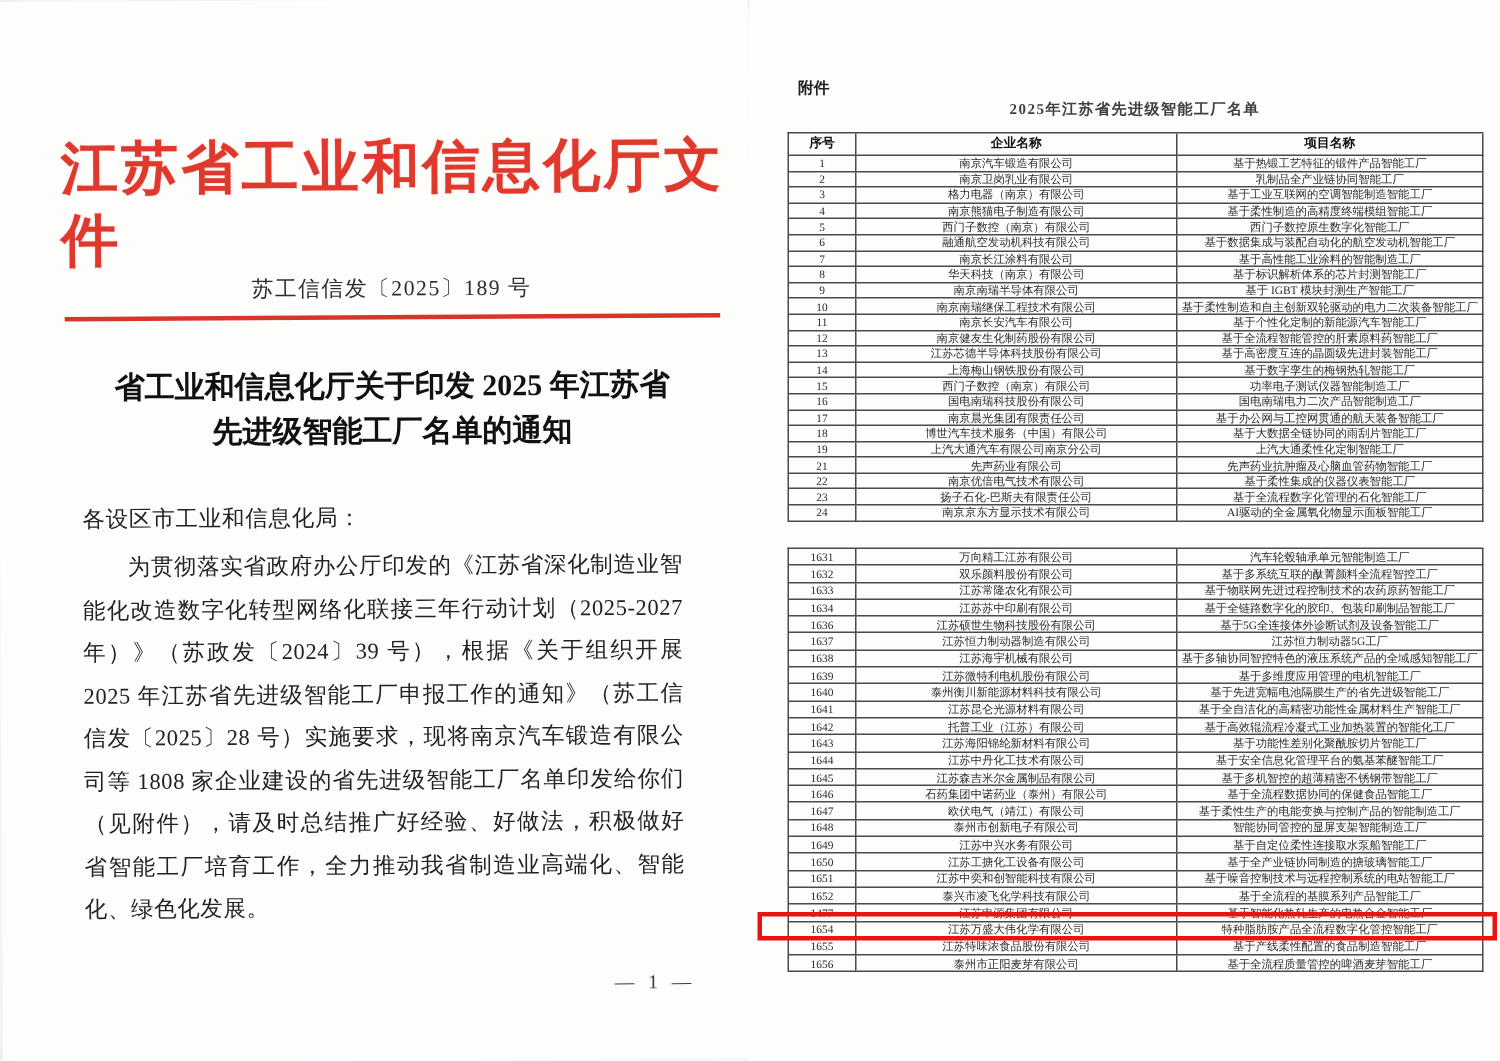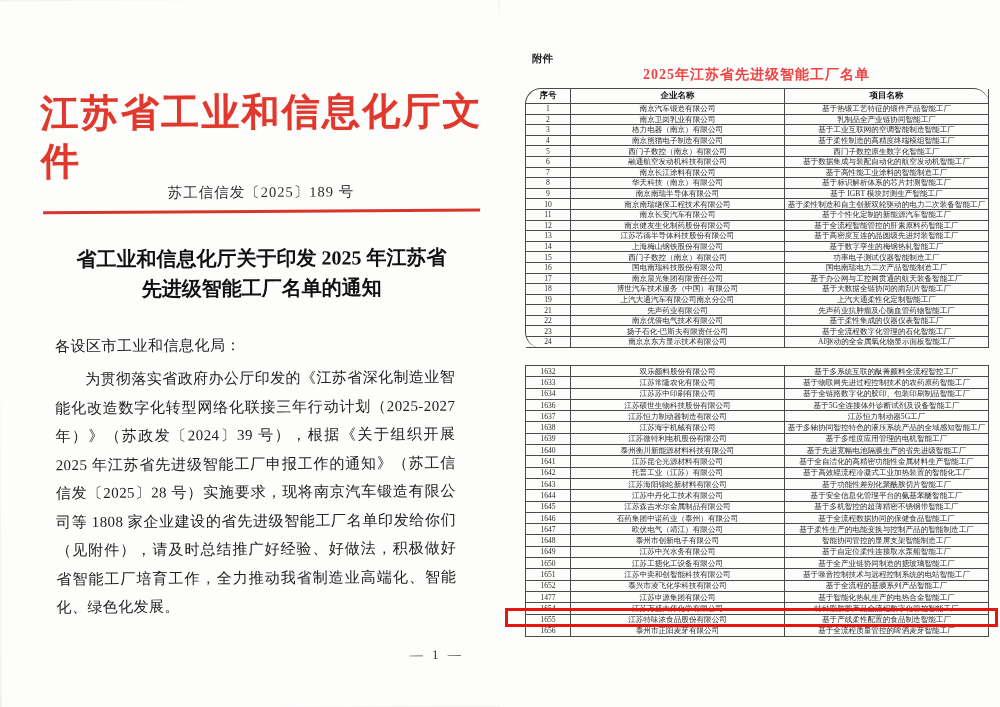--- a/index.html
+++ b/index.html
@@ -24,28 +24,28 @@
   .salutation{position:absolute;left:55px;top:336px;font-size:15px;color:#222;letter-spacing:.5px;}
   .body-para{
     position:absolute;left:55px;top:364px;width:400px;
     font-size:15px;line-height:28.5px;color:#222;
     text-indent:2em;text-align:justify;letter-spacing:.4px;
   }
   .page-number{position:absolute;left:408px;top:648px;font-size:13px;color:#3a3a3a;letter-spacing:3px;}
   
   .page-right{position:absolute;left:500px;top:0;width:500px;height:707px;background:#fdfdfc;}
   .attachment-label{position:absolute;left:18px;top:52px;font-size:10.5px;font-weight:700;color:#222;margin-left:14px;}
-  .table-title{position:absolute;left:25px;top:66px;width:463px;text-align:center;font-size:14px;font-weight:700;letter-spacing:1px;color:#ef4444;}
+  .table-title{position:absolute;left:25px;top:66px;width:463px;text-align:center;font-size:10px;font-weight:700;letter-spacing:1px;color:#404040;}
   table.factory-table{
     position:absolute;left:25px;width:463px;
     border-collapse:separate;border-spacing:0;table-layout:fixed;
     border-top:1px solid #4a4a4a;border-left:1px solid #4a4a4a;
     font-family:"Liberation Serif","DejaVu Serif",serif;
   }
-  #table1{top:88px;border-radius:16px;}
+  #table1{top:88px;}
   #table2{top:365px;}
   .factory-table th,.factory-table td{
     box-sizing:border-box;border-right:1px solid #4a4a4a;border-bottom:1px solid #4a4a4a;
     padding:0 2px;text-align:center;vertical-align:middle;
     white-space:nowrap;overflow:hidden;color:#2b2b2b;
   }
   .factory-table th{height:15px;font-size:8.5px;font-weight:700;color:#111;}
   #table1 td{height:10.6px;font-size:7.6px;line-height:9px;}
   #table2 td{height:11.3px;font-size:7.6px;line-height:9px;}
   .col-no{width:45px;}
@@ -211,20 +211,25 @@
     </table>
 
     <table class="factory-table" id="table2">
       <colgroup>
           <col class="col-no">
           <col class="col-company">
           <col class="col-project">
         </colgroup>
       <tbody id="tbody2">
           <tr>
+            <td>1631</td>
+            <td>万向精工江苏有限公司</td>
+            <td>汽车轮毂轴承单元智能制造工厂</td>
+          </tr>
+          <tr>
             <td>1632</td>
             <td>双乐颜料股份有限公司</td>
             <td>基于多系统互联的酞菁颜料全流程智控工厂</td>
           </tr>
           <tr>
             <td>1633</td>
             <td>江苏常隆农化有限公司</td>
             <td>基于物联网先进过程控制技术的农药原药智能工厂</td>
           </tr>
           <tr>

